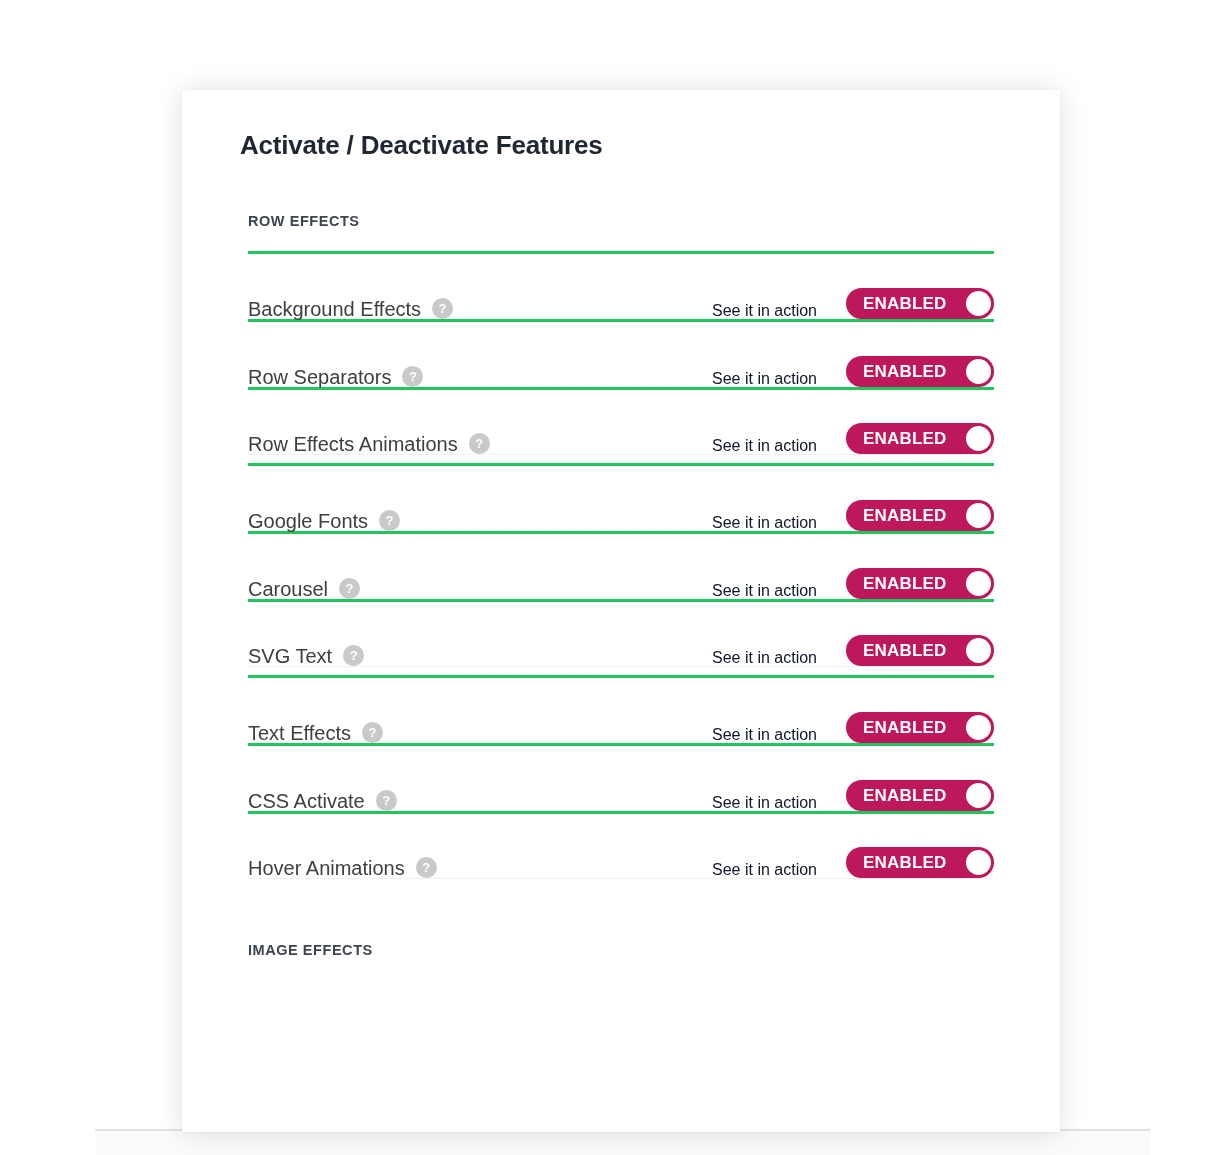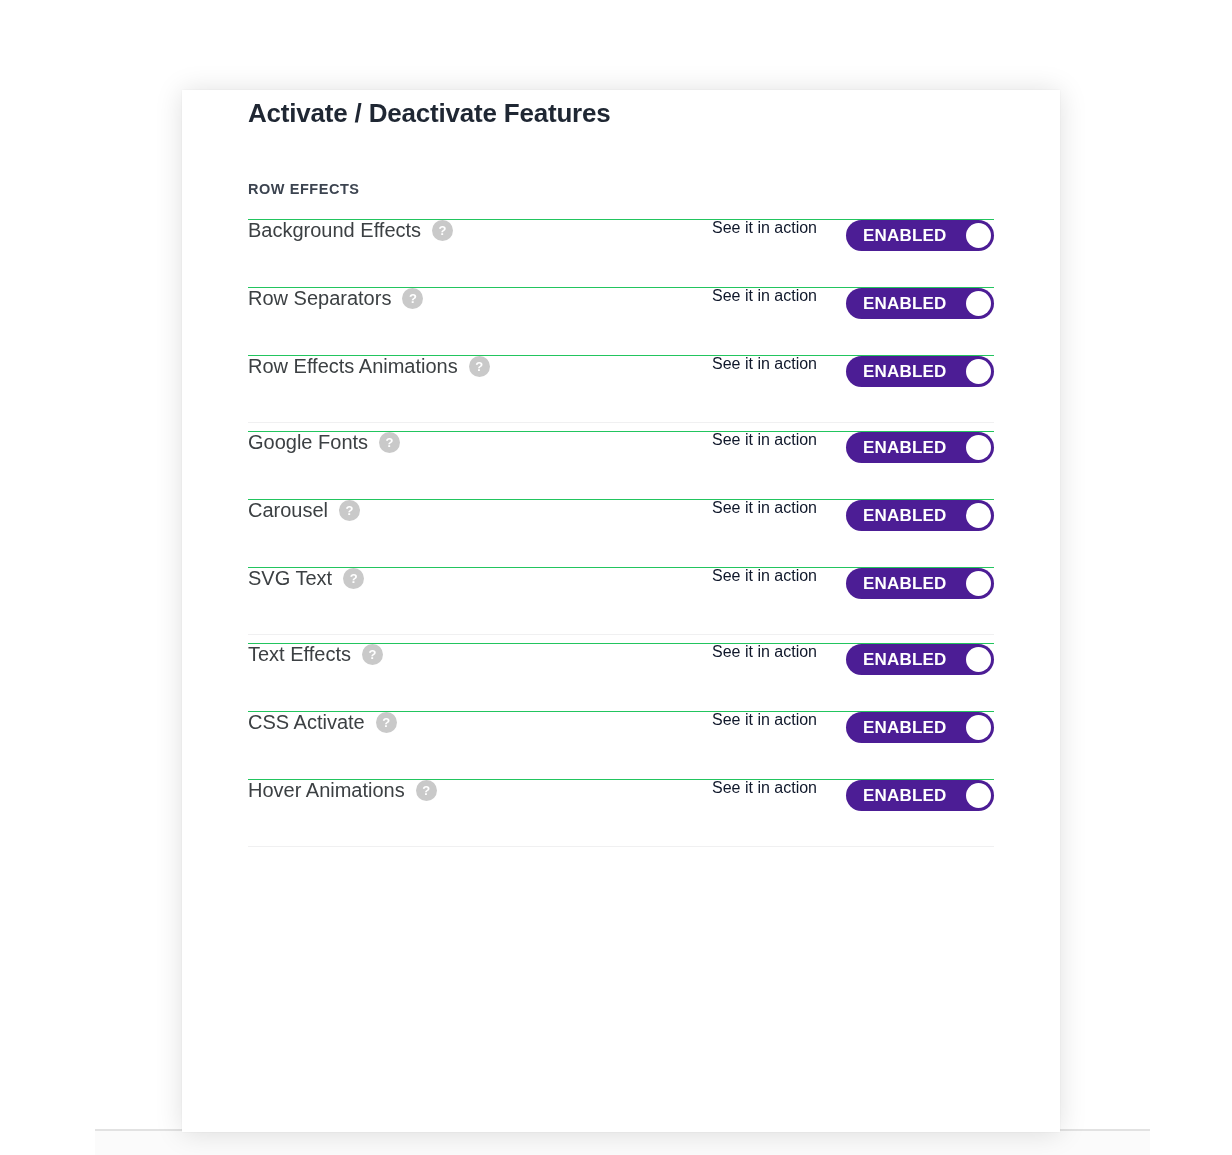--- a/index.html
+++ b/index.html
@@ -56,46 +56,47 @@
 
   .card-inner {
     padding: 0 58px 0 58px;
   }
 
   .page-title {
     font-size: 26px;
     font-weight: bold;
     color: #1f2733;
     letter-spacing: -0.2px;
+    padding-top: 40px;
     padding-bottom: 0;
     line-height: 1.2;
-    margin: 8px;
+    margin: 0;
   }
 
   .section {
     margin: 8px;
   }
   .section-header {
     font-size: 14.5px;
     font-weight: bold;
     color: #3c4450;
     letter-spacing: 0.55px;
     padding-top: 55px;
     padding-bottom: 22px;
     margin: 0;
   }
   .section:first-of-type .section-header {
     padding-top: 44px;
   }
 
   .feature-row {
     display: flex;
-    align-items: flex-start;
+    align-items: flex-end;
     height: 68px;
-    border-top: 1px solid #22c55e;
+    border-top: 3px solid #22c55e;
     box-sizing: border-box;
   }
   .feature-row:last-child {
     border-bottom: 1px solid #f0f0f1;
   }
 
   .feature-label {
     font-size: 20px;
     color: #3c4043;
     font-weight: normal;
@@ -131,21 +132,21 @@
     text-decoration: none;
     cursor: pointer;
     line-height: 1;
   }
 
   .toggle {
     position: relative;
     width: 148px;
     height: 31px;
     border-radius: 16px;
-    background: #4c1d95;
+    background: #be185d;
     display: flex;
     align-items: center;
     flex: 0 0 auto;
     cursor: pointer;
     box-sizing: border-box;
   }
   .toggle-text {
     color: #ffffff;
     font-size: 17px;
     font-weight: bold;
@@ -266,15 +267,18 @@
             <span class="feature-label">Hover Animations</span>
             <span class="help-icon">?</span>
             <span class="row-spacer"></span>
             <a class="see-link">See it in action</a>
             <div class="toggle">
               <span class="toggle-text">ENABLED</span>
               <span class="toggle-knob"></span>
             </div>
           </div>
         </div>
+        <div class="section">
+          <div class="section-header">IMAGE EFFECTS</div>
+        </div>
       </div>
   </div>
 </div>
 
 </body></html>

